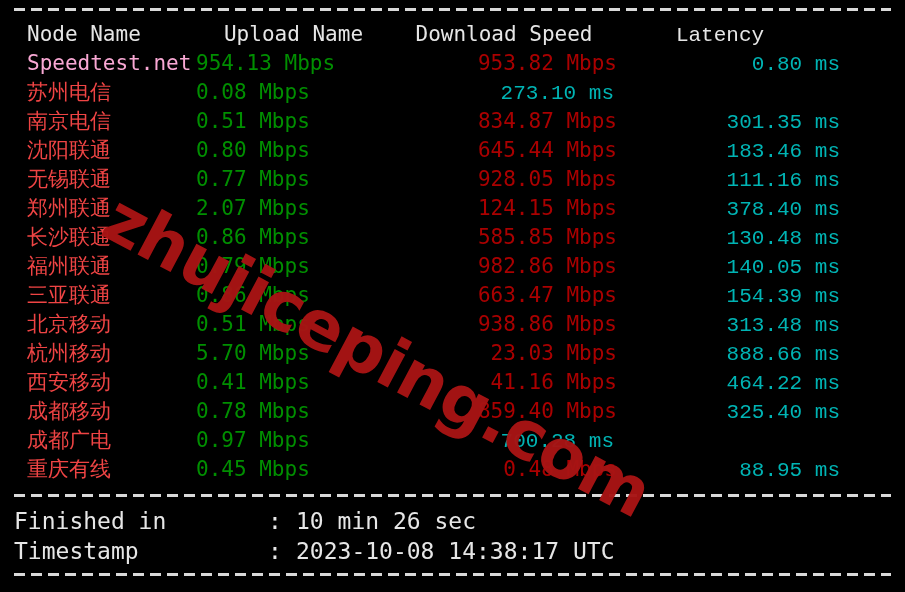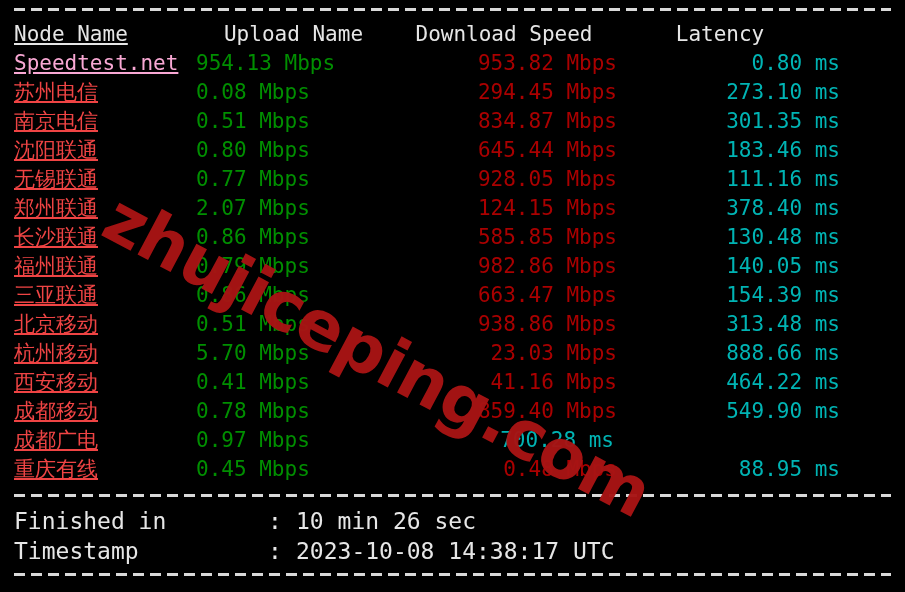--- a/index.html
+++ b/index.html
@@ -47,42 +47,42 @@
   }
   .row {
     display: flex;
     align-items: baseline;
     height: 29px;
     line-height: 29px;
     white-space: pre;
   }
   .c-node {
     width: 196px;
-    padding-left: 14px;
+    padding-left: 27px;
     box-sizing: border-box;
     text-align: left;
     font-size: 21px;
-    text-decoration: underline;
   }
   .c-up {
     width: 195px;
     text-align: left;
     font-size: 21px;
   }
   .c-down {
     width: 226px;
     text-align: right;
     font-size: 21px;
   }
   .c-lat {
     width: 240px;
     text-align: right;
     padding-right: 17px;
     box-sizing: border-box;
     font-size: 21px;
+    font-family: Liberation Mono, monospace;
   }
 
   
   .row.header .c-node,
   .row.header .c-up,
   .row.header .c-down,
   .row.header .c-lat {
     color: #e6e6e6;
     font-size: 21px;
   }
@@ -155,32 +155,32 @@
 
   <div class="table" id="result-table">
     <div class="row header">
       <div class="c-node">Node Name</div>
       <div class="c-up">Upload Name</div>
       <div class="c-down">Download Speed</div>
       <div class="c-lat">Latency</div>
     </div>
     <div id="rows-container">
         <div class="row first"><div class="c-node node-name">Speedtest.net</div><div class="c-up val-up">954.13 Mbps</div><div class="c-down val-down">953.82 Mbps</div><div class="c-lat val-lat">0.80 ms</div></div>
-        <div class="row"><div class="c-node cjk node-name">苏州电信</div><div class="c-up val-up">0.08 Mbps</div><div class="c-down val-down">294.45 Mbps</div><div class="c-lat val-lat">273.10 ms</div></div>
+        <div class="row"><div class="c-node cjk node-name">苏州电信</div><div class="c-up val-up">0.08 Mbps</div><div class="c-lat val-lat">273.10 ms</div></div>
         <div class="row"><div class="c-node cjk node-name">南京电信</div><div class="c-up val-up">0.51 Mbps</div><div class="c-down val-down">834.87 Mbps</div><div class="c-lat val-lat">301.35 ms</div></div>
         <div class="row"><div class="c-node cjk node-name">沈阳联通</div><div class="c-up val-up">0.80 Mbps</div><div class="c-down val-down">645.44 Mbps</div><div class="c-lat val-lat">183.46 ms</div></div>
         <div class="row"><div class="c-node cjk node-name">无锡联通</div><div class="c-up val-up">0.77 Mbps</div><div class="c-down val-down">928.05 Mbps</div><div class="c-lat val-lat">111.16 ms</div></div>
         <div class="row"><div class="c-node cjk node-name">郑州联通</div><div class="c-up val-up">2.07 Mbps</div><div class="c-down val-down">124.15 Mbps</div><div class="c-lat val-lat">378.40 ms</div></div>
         <div class="row"><div class="c-node cjk node-name">长沙联通</div><div class="c-up val-up">0.86 Mbps</div><div class="c-down val-down">585.85 Mbps</div><div class="c-lat val-lat">130.48 ms</div></div>
         <div class="row"><div class="c-node cjk node-name">福州联通</div><div class="c-up val-up">0.79 Mbps</div><div class="c-down val-down">982.86 Mbps</div><div class="c-lat val-lat">140.05 ms</div></div>
         <div class="row"><div class="c-node cjk node-name">三亚联通</div><div class="c-up val-up">0.86 Mbps</div><div class="c-down val-down">663.47 Mbps</div><div class="c-lat val-lat">154.39 ms</div></div>
         <div class="row"><div class="c-node cjk node-name">北京移动</div><div class="c-up val-up">0.51 Mbps</div><div class="c-down val-down">938.86 Mbps</div><div class="c-lat val-lat">313.48 ms</div></div>
         <div class="row"><div class="c-node cjk node-name">杭州移动</div><div class="c-up val-up">5.70 Mbps</div><div class="c-down val-down">23.03 Mbps</div><div class="c-lat val-lat">888.66 ms</div></div>
         <div class="row"><div class="c-node cjk node-name">西安移动</div><div class="c-up val-up">0.41 Mbps</div><div class="c-down val-down">41.16 Mbps</div><div class="c-lat val-lat">464.22 ms</div></div>
-        <div class="row"><div class="c-node cjk node-name">成都移动</div><div class="c-up val-up">0.78 Mbps</div><div class="c-down val-down">859.40 Mbps</div><div class="c-lat val-lat">549.90 ms</div></div>
+        <div class="row"><div class="c-node cjk node-name">成都移动</div><div class="c-up val-up">0.78 Mbps</div><div class="c-down val-down">859.40 Mbps</div><div class="c-lat val-lat">325.40 ms</div></div>
         <div class="row"><div class="c-node cjk node-name">成都广电</div><div class="c-up val-up">0.97 Mbps</div><div class="c-lat val-lat">700.28 ms</div></div>
         <div class="row"><div class="c-node cjk node-name">重庆有线</div><div class="c-up val-up">0.45 Mbps</div><div class="c-down val-down">0.48 Mbps</div><div class="c-lat val-lat">88.95 ms</div></div>
       </div>
   </div>
 
   <div class="sep" id="sep-mid"></div>
 
   <div class="footer">
     <div class="frow">
       <div class="f-label">Finished in</div>

